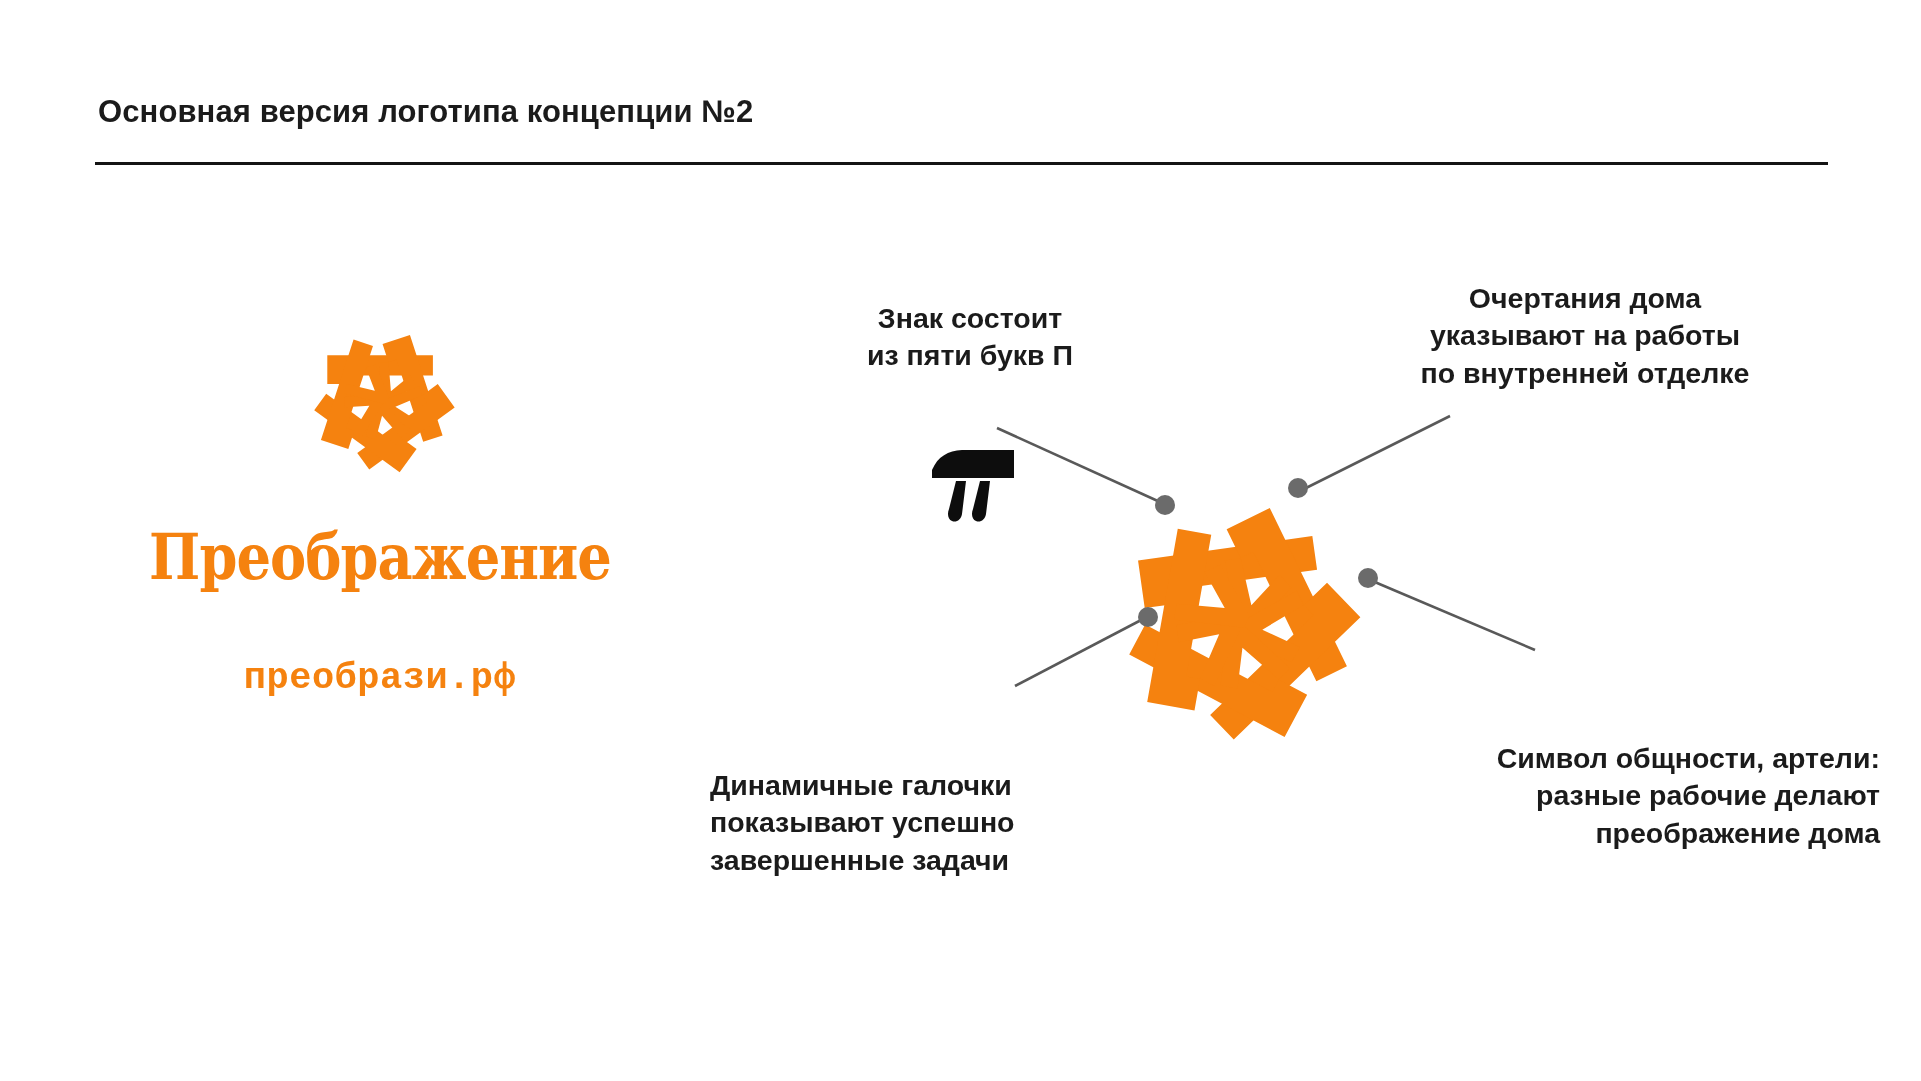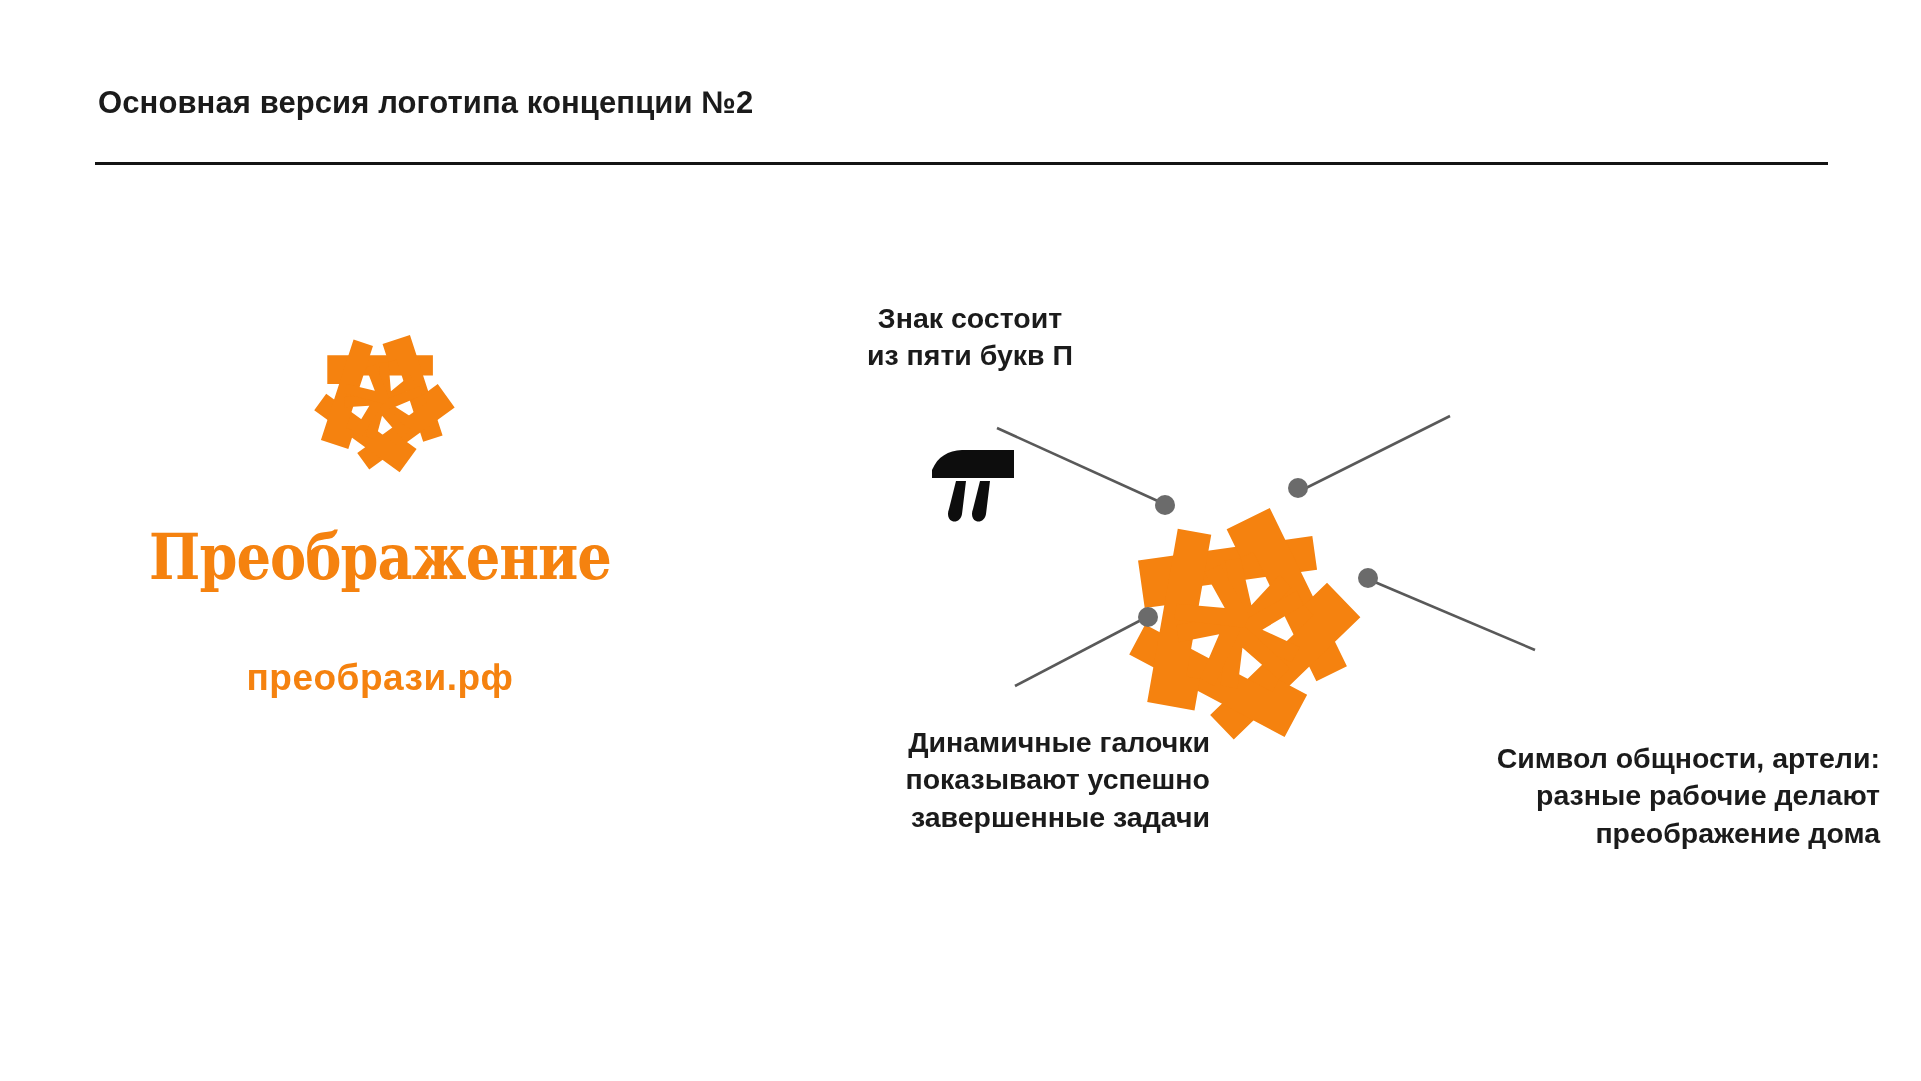--- a/index.html
+++ b/index.html
@@ -18,21 +18,21 @@
 
   
   #slide-header {
     position: absolute;
     left: 0; top: 0;
     width: 1921px;
   }
   #page-title {
     position: absolute;
     left: 98px;
-    top: 85px;
+    top: 94px;
     font-size: 31px;
     font-weight: bold;
     letter-spacing: 0.1px;
     color: #1b1b1b;
     white-space: nowrap;
   }
   #header-divider {
     position: absolute;
     left: 95px;
     top: 162px;
@@ -87,20 +87,21 @@
     position: absolute;
     left: 0;
     top: 345px;
     width: 520px;
     text-align: center;
     font-size: 37px;
     font-weight: bold;
     letter-spacing: 0.5px;
     color: #F5820F;
     white-space: nowrap;
+    font-family: Liberation Mono, monospace;
   }
 
   
   #annotation-diagram {
     position: absolute;
     left: 760px;
     top: 300px;
     width: 1120px;
     height: 640px;
   }
@@ -123,21 +124,21 @@
   .callout {
     position: absolute;
     font-size: 28.5px;
     font-weight: bold;
     line-height: 1.31;
     color: #1b1b1b;
     white-space: pre-line;
   }
   #callout-letters    { left: 0px;   top: 0px;   width: 420px; text-align: center; }
   #callout-house      { left: 530px; top: -20px; width: 590px; text-align: center; }
-  #callout-checks     { left: -50px; top: 424px; width: 500px; text-align: right; }
+  #callout-checks     { left: -50px; top: 467px; width: 500px; text-align: left; }
   #callout-community  { left: 520px; top: 440px; width: 600px; text-align: right; }
 
   #glyph-pe {
     position: absolute;
     left: 168px;
     top: 148px;
     width: 110px;
     height: 80px;
   }
 </style>
@@ -262,20 +263,23 @@
     <svg viewBox="0 0 110 80" width="110" height="80" aria-hidden="true">
       <g fill="#0d0d0d">
         <path d="M4 22 C10 8 20 3 34 2 L86 2 L86 22 Z"></path>
         <path d="M4 22 L86 22 L86 30 L4 30 Z"></path>
         <path d="M28 33 L38 33 L34 66 C33 72 28 75 24 73 C20 71 19 66 21 61 Z"></path>
         <path d="M52 33 L62 33 L58 66 C57 72 52 75 48 73 C44 71 43 66 45 61 Z"></path>
       </g>
     </svg>
   </div>
 
+  <div class="callout" id="callout-house">Очертания дома
+указывают на работы
+по внутренней отделке</div>
 
   <div class="callout" id="callout-checks">Динамичные галочки
 показывают успешно
 завершенные задачи</div>
 
   <div class="callout" id="callout-community">Символ общности, артели:
 разные рабочие делают
 преображение дома</div>
 </div>
 

